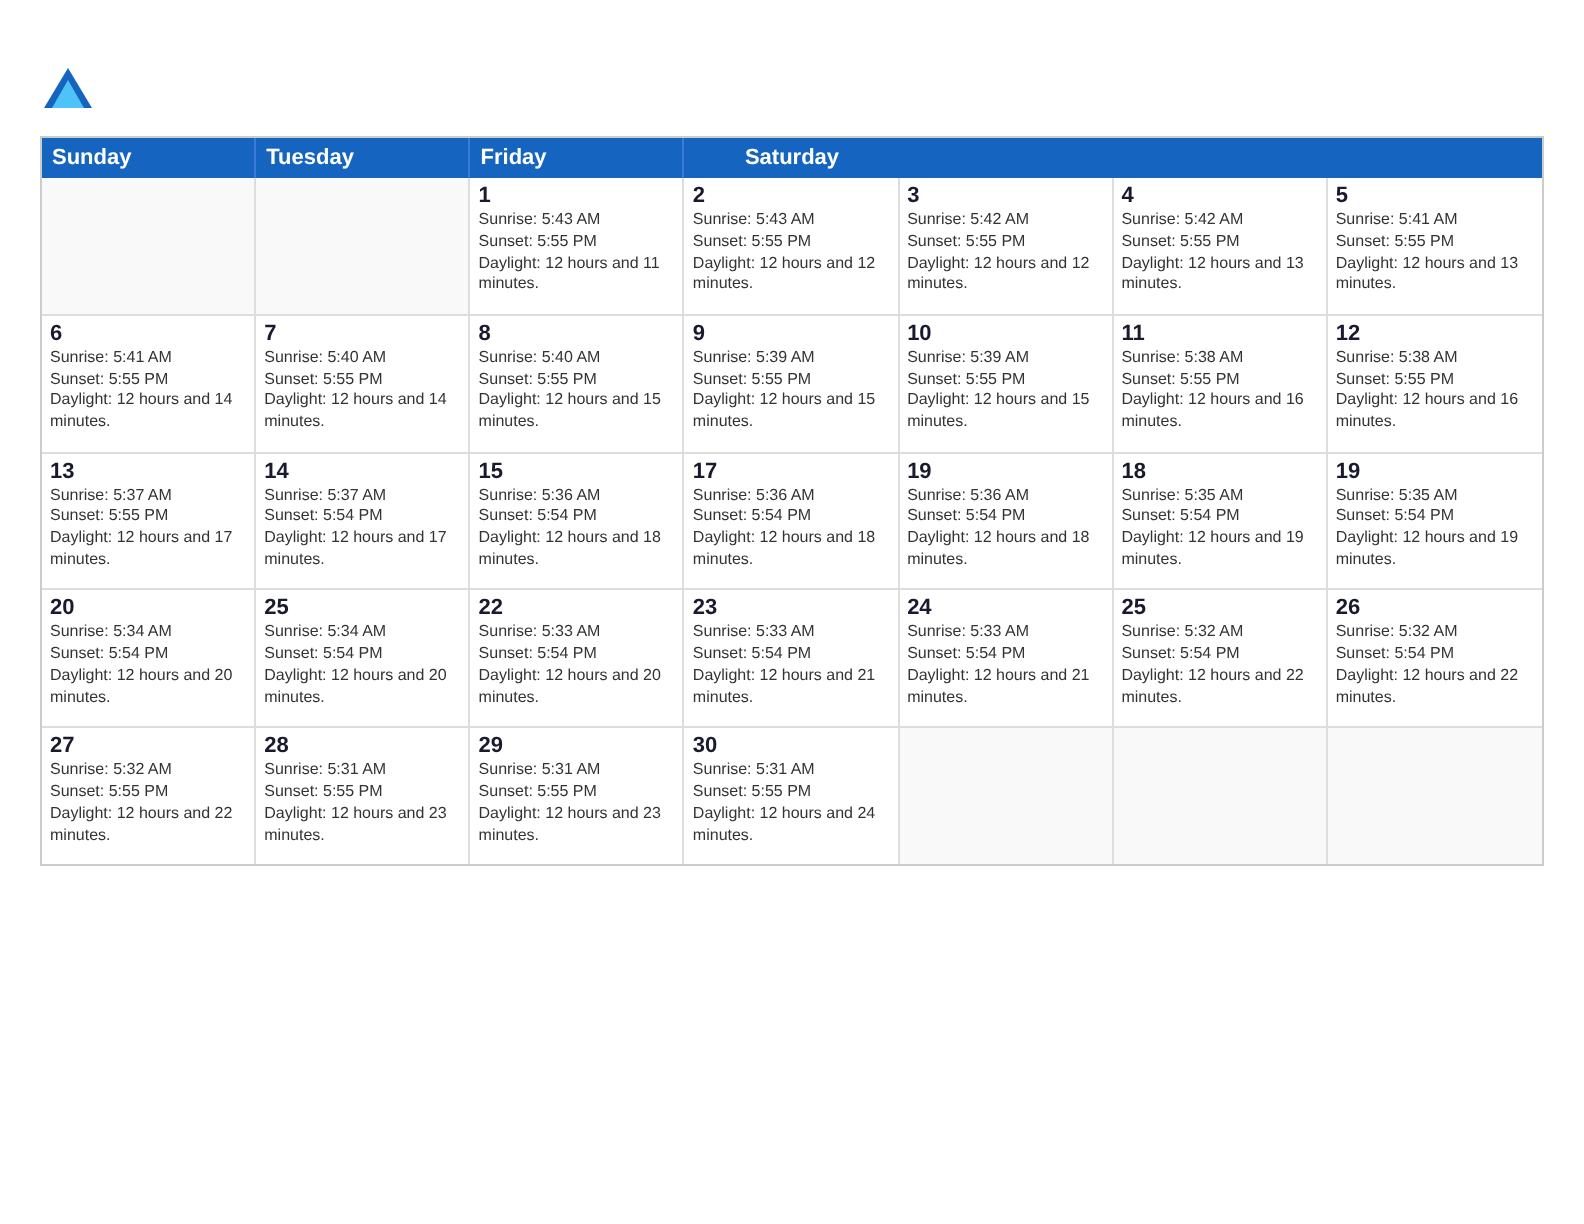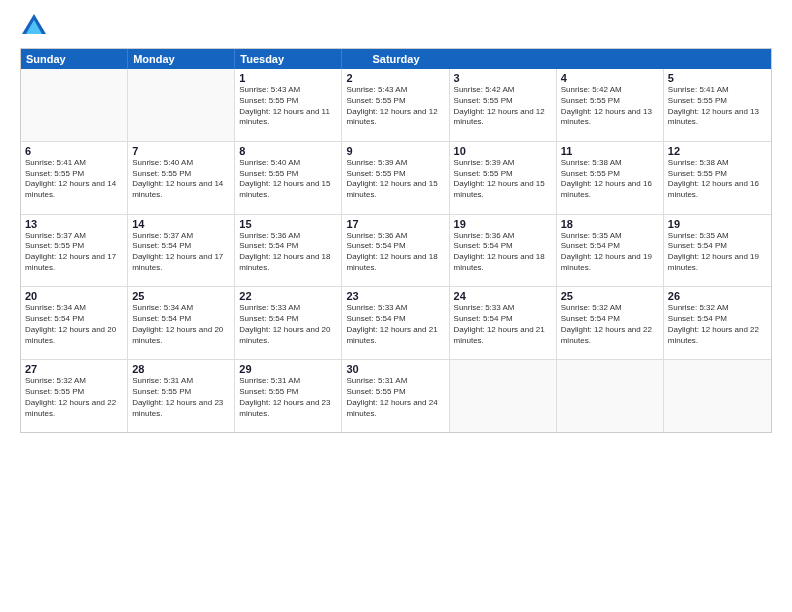--- a/index.html
+++ b/index.html
@@ -6,21 +6,21 @@
     body {
       font-family: Arial, sans-serif;
       background: #fff;
       width: 792px;
       height: 612px;
       overflow: hidden;
     }
     .page {
       width: 792px;
       height: 443px;
-      padding: 12px 20px 10px 20px;
+      padding: 32px 20px 10px 20px;
       display: flex;
       flex-direction: column;
     }
     .header {
       display: flex;
       justify-content: space-between;
       align-items: flex-start;
       margin-bottom: 8px;
     }
     .logo {
@@ -123,22 +123,22 @@
     </div>
     <div class="title-block">
       <div class="month-title"></div>
       <div class="location-title"></div>
     </div>
   </div>
 
   <div class="calendar">
     <div class="cal-header-row">
     <div class="cal-header-cell">Sunday</div>
-        <div class="cal-header-cell">Monday</div>
         <div class="cal-header-cell">Tuesday</div>
+        <div class="cal-header-cell">Friday</div>
         <div class="cal-header-cell">Saturday</div>
       </div>
     <div class="cal-body">
     <div class="cal-row">
           <div class="cal-cell empty"></div>
           <div class="cal-cell empty"></div>
           <div class="cal-cell">
             <div class="day-num">1</div>
             <div class="day-info" style="white-space: pre-line;">Sunrise: 5:43 AM
 Sunset: 5:55 PM

